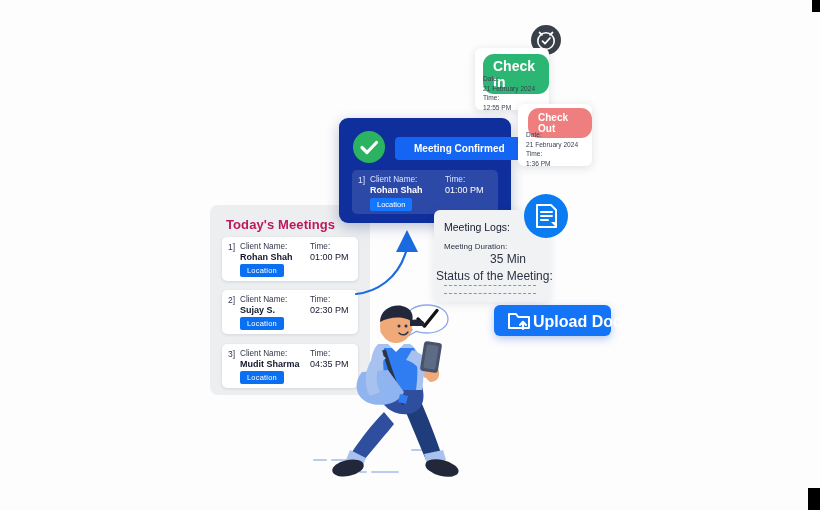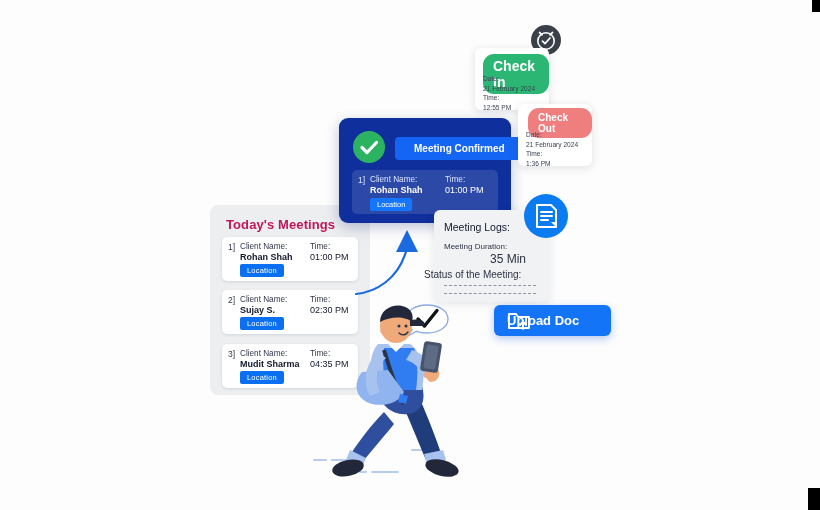--- a/index.html
+++ b/index.html
@@ -107,39 +107,39 @@
 
   
   #logs-card{
     position:absolute;left:434px;top:210px;width:116px;height:92px;
     background:#f1f2f4;border-radius:6px;
     box-shadow:0 2px 9px rgba(60,70,90,.13);
   }
   #logs-title{position:absolute;left:444px;top:221px;font-size:10.5px;font-weight:normal;color:#13182b;}
   #logs-duration-label{position:absolute;left:444px;top:242px;font-size:8px;color:#2c3244;}
   #logs-duration-value{position:absolute;left:444px;top:252px;font-size:12px;color:#2c3244;margin-left:46px;}
-  #logs-status-label{position:absolute;left:424px;top:269px;font-size:10px;color:#2c3244;}
+  #logs-status-label{position:absolute;left:436px;top:269px;font-size:12px;color:#2c3244;}
   .dash-line{position:absolute;left:444px;width:92px;border-top:1px dashed #8b93a6;}
   #dash-1{top:285px;}
   #dash-2{top:293px;}
   #logs-doc-icon{
     position:absolute;left:524px;top:194px;width:44px;height:44px;border-radius:50%;
     background:#0a7bf0;
   }
 
   
   #upload-btn{
     position:absolute;left:494px;top:305px;width:117px;height:31px;
     background:#1474f7;border-radius:6px;
     box-shadow:0 3px 9px rgba(20,80,210,.3);
     cursor:pointer;
   }
   #upload-label{
-    position:absolute;left:507px;top:313px;
-    font-size:13px;font-weight:bold;color:#ffffff;
+    position:absolute;left:533px;top:313px;
+    font-size:16px;font-weight:bold;color:#ffffff;
   }
 
   
   #illustration{position:absolute;left:300px;top:300px;width:180px;height:195px;}
   #speech-bubble{position:absolute;left:403px;top:303px;width:48px;height:40px;}
 </style>
 </head>
 <body>
 
 <div id="stage">

